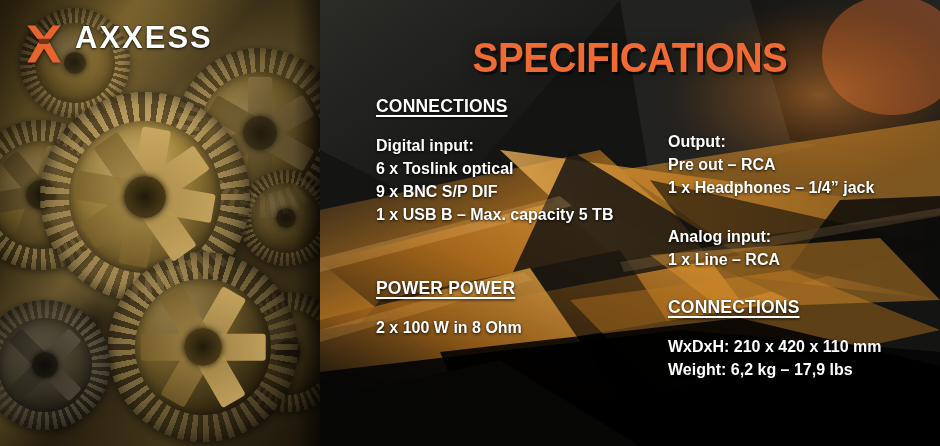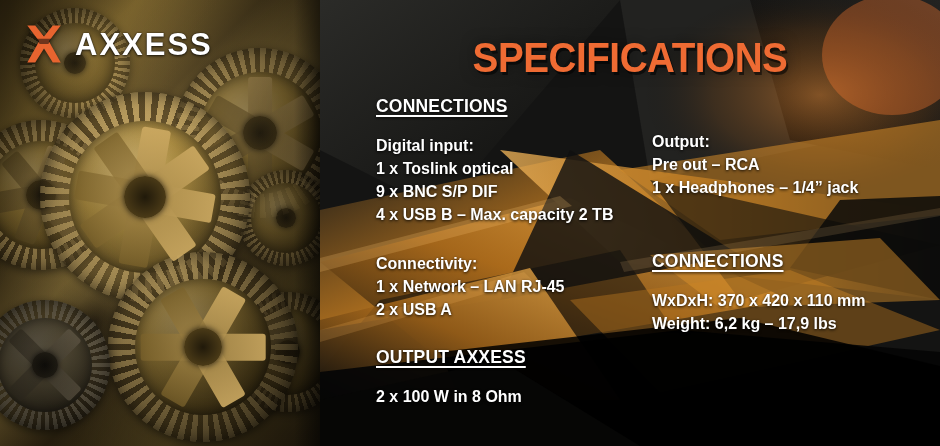--- a/index.html
+++ b/index.html
@@ -92,21 +92,20 @@
     position: absolute; right: 0; top: 0; width: 26px; height: 100%;
     background: linear-gradient(90deg, rgba(0,0,0,0), rgba(0,0,0,.55));
     pointer-events: none;
   }
 
   
   #logo {
     position: absolute;
     left: 22px; top: 22px;
     display: flex;
-    align-items: center;
     z-index: 20;
   }
   #logo-mark {
     width: 44px; height: 44px;
     flex: 0 0 44px;
     margin-right: 9px;
     filter: drop-shadow(0 1px 2px rgba(0,0,0,.6));
   }
   #logo-text {
     color: #ffffff;
@@ -142,21 +141,21 @@
     z-index: 10;
     white-space: nowrap;
   }
 
   .col {
     position: absolute;
     z-index: 10;
     color: #ffffff;
   }
   #col-left  { left: 56px;  top: 96px;  width: 290px; }
-  #col-right { left: 332px; top: 130px; width: 268px; }
+  #col-right { left: 348px; top: 130px; width: 268px; }
 
   .sec-head {
     font-size: 17.5px;
     font-weight: bold;
     letter-spacing: .2px;
     text-decoration: underline;
     text-underline-offset: 3px;
     text-decoration-thickness: 2px;
     color: #ffffff;
     text-shadow: 0 1px 3px rgba(0,0,0,.85);
@@ -288,57 +287,56 @@
     </svg>
 
     <div id="spec-title">SPECIFICATIONS</div>
 
     <div id="col-left" class="col">
 
       <div class="sec-head">CONNECTIONS</div>
 
       <div class="block">
         <div class="line">Digital input:</div>
-        <div class="line">1 x Toslink optical</div>
+        <div class="line">6 x Toslink optical</div>
         <div class="line">9 x BNC S/P DIF</div>
-        <div class="line">4 x USB B – Max. capacity 2 TB</div>
+        <div class="line">1 x USB B – Max. capacity 5 TB</div>
       </div>
 
       <div class="gap-lg"></div>
 
-      <div>
-        <div class="line">Connectivity:</div>
-        <div class="line">1 x Network – LAN RJ-45</div>
-        <div class="line">2 x USB A</div>
-      </div>
 
       <div class="gap-lg"></div>
 
-      <div class="sec-head">OUTPUT AXXESS</div>
+      <div class="sec-head">POWER POWER</div>
 
       <div class="block">
         <div class="line">2 x 100 W in 8 Ohm</div>
       </div>
     </div>
 
     <div id="col-right" class="col">
 
       <div>
         <div class="line">Output:</div>
         <div class="line">Pre out – RCA</div>
         <div class="line">1 x Headphones – 1/4” jack</div>
       </div>
 
       <div class="gap-lg"></div>
 
+      <div>
+        <div class="line">Analog input:</div>
+        <div class="line">1 x Line – RCA</div>
+      </div>
 
       <div class="gap-lg"></div>
 
       <div class="sec-head">CONNECTIONS</div>
 
       <div class="block">
-        <div class="line">WxDxH: 370 x 420 x 110 mm</div>
+        <div class="line">WxDxH: 210 x 420 x 110 mm</div>
         <div class="line">Weight: 6,2 kg – 17,9 lbs</div>
       </div>
     </div>
 
   </div>
 </div>
 
 </body></html>

